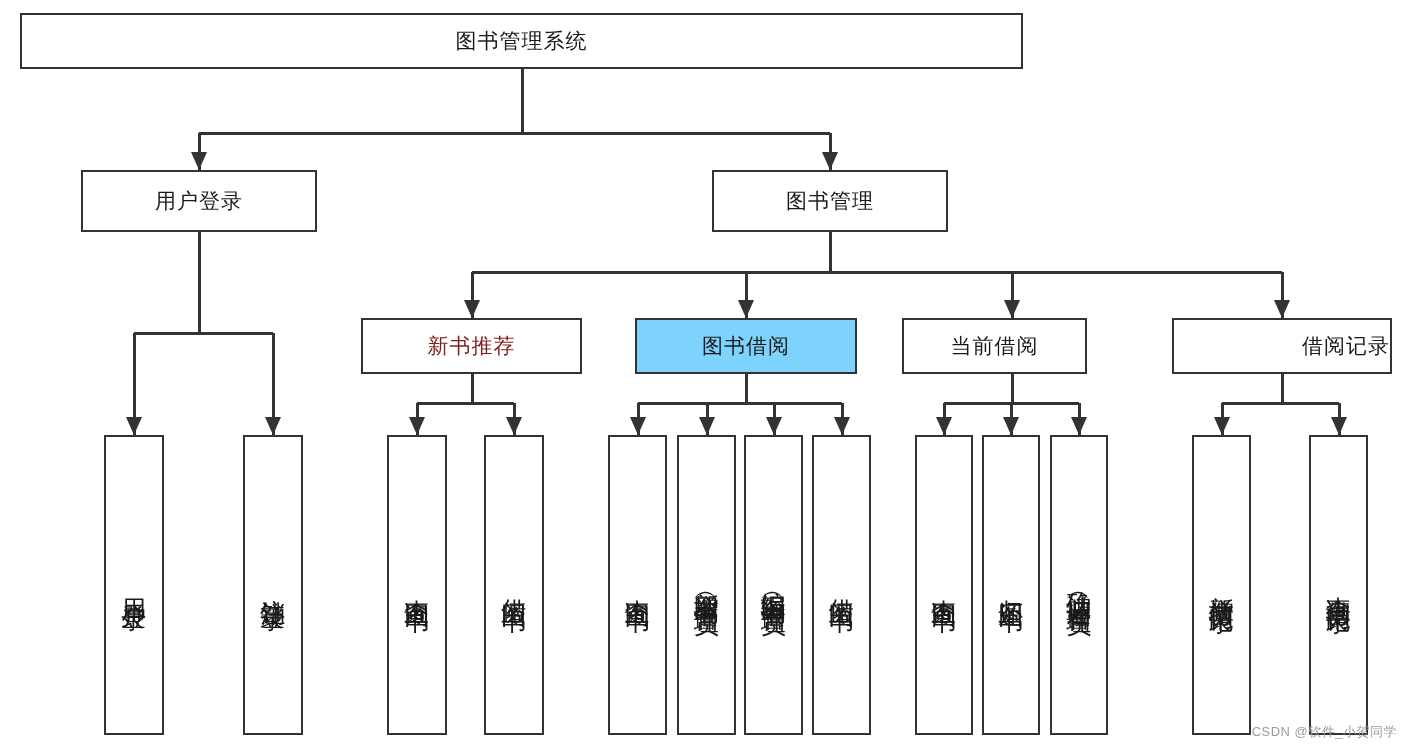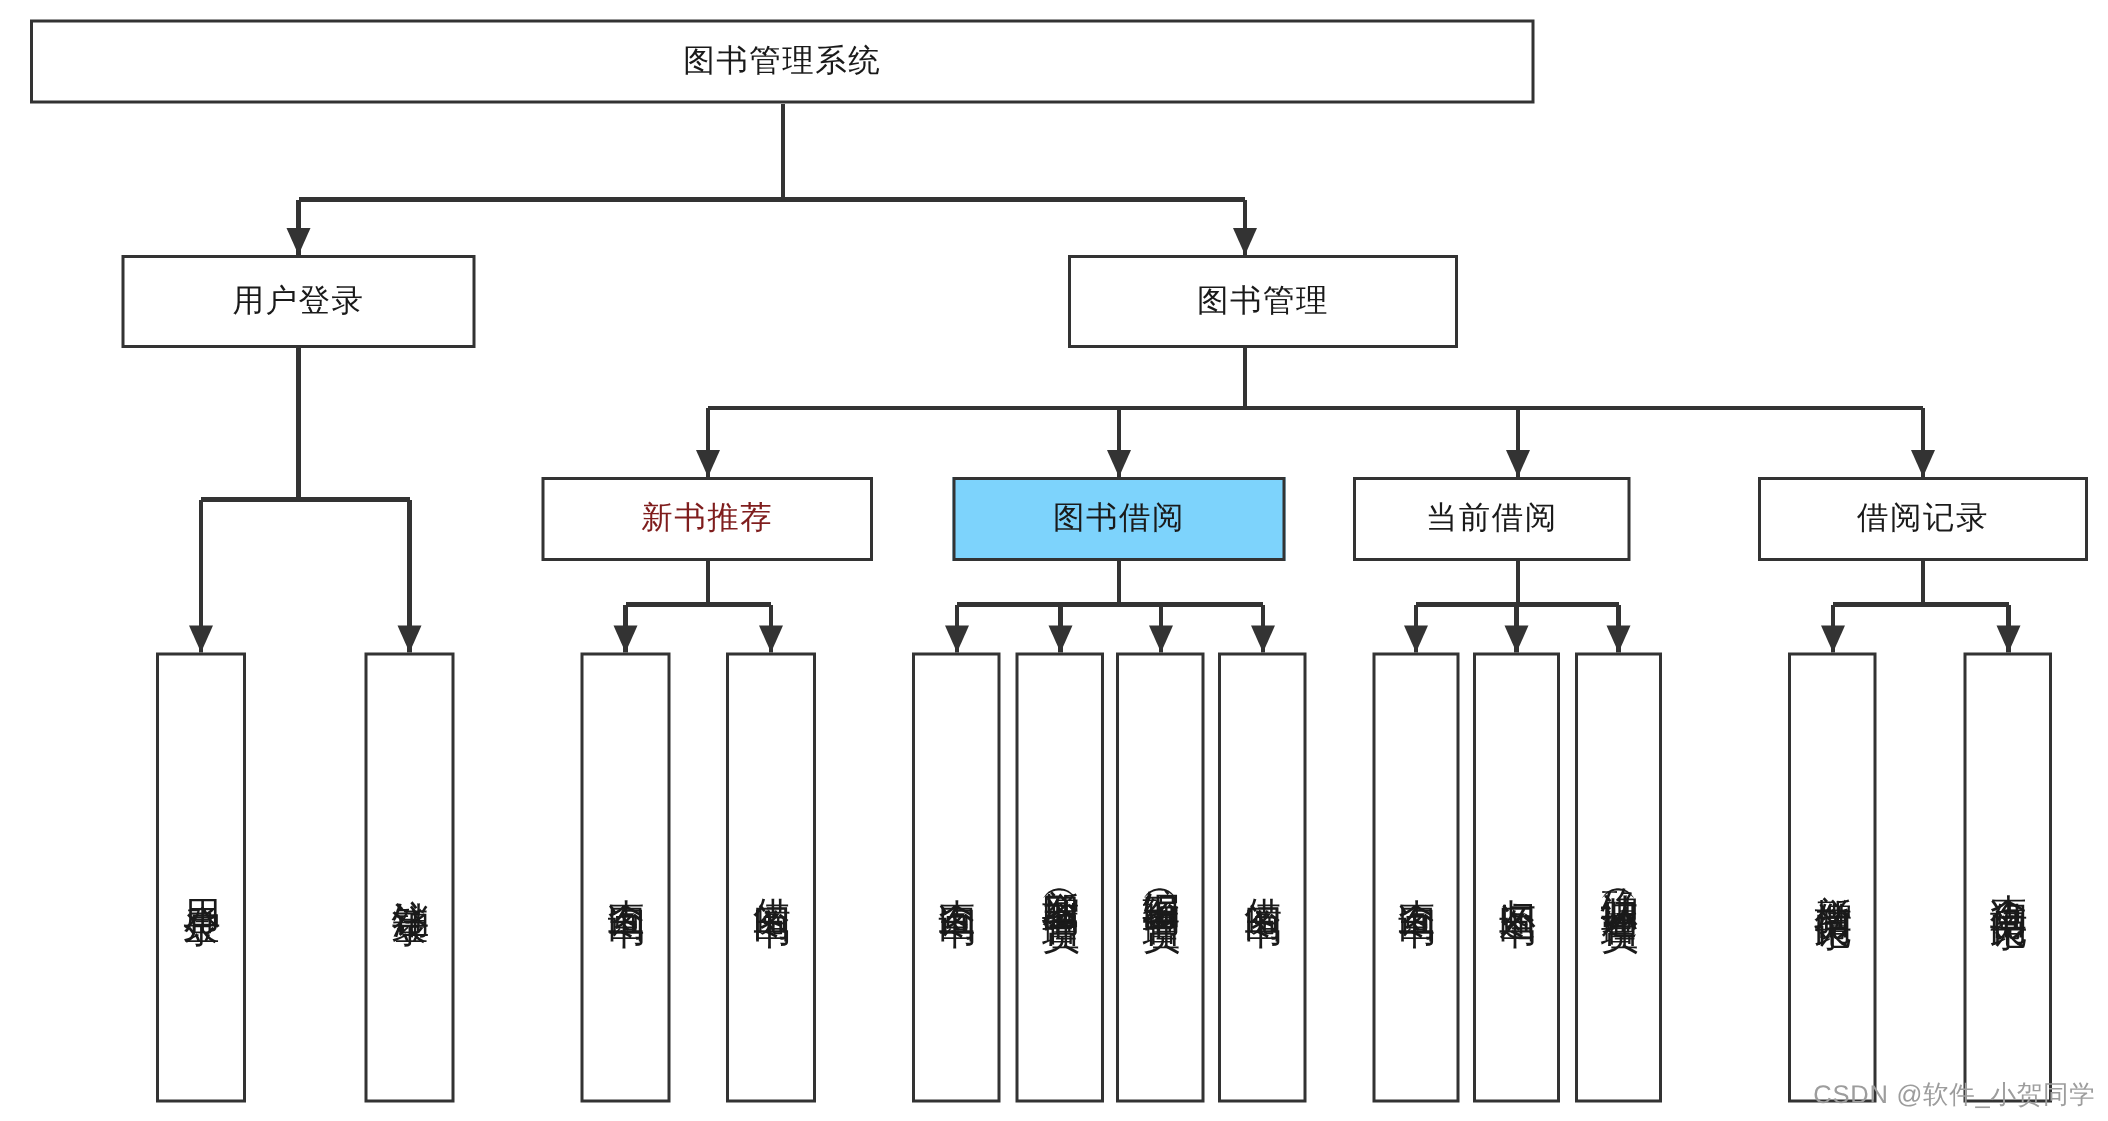--- a/index.html
+++ b/index.html
@@ -51,21 +51,21 @@
     left: 0;
     top: 0;
     width: 1405px;
     height: 747px;
     pointer-events: none;
   }
   #watermark {
     position: absolute;
     right: 8px;
     bottom: 6px;
-    font-size: 17px;
+    font-size: 13px;
     color: #9d9d9d;
     letter-spacing: 0.5px;
     white-space: nowrap;
   }
 </style>
 </head>
 <body>
 
 <div id="diagram-root">
   <svg id="connector-layer" viewBox="0 0 1405 747" width="1405" height="747" aria-hidden="true">
@@ -122,33 +122,33 @@
       <line x1="1339" y1="403" x2="1339" y2="435" stroke="#333333" stroke-width="3" shape-rendering="crispEdges"></line>
       <polygon points="1331,417 1347,417 1339,435" fill="#333333"></polygon>
     </svg>
   <div id="node-layer">
       <div class="node-box horizontal" style="left: 20px; top: 13px; width: 1003px; height: 56px; border-color: rgb(51, 51, 51); background: rgb(255, 255, 255); color: rgb(26, 26, 26);">
         <span class="node-label">图书管理系统</span>
       </div>
       <div class="node-box horizontal" style="left: 81px; top: 170px; width: 236px; height: 62px; border-color: rgb(51, 51, 51); background: rgb(255, 255, 255); color: rgb(26, 26, 26);">
         <span class="node-label">用户登录</span>
       </div>
-      <div class="node-box horizontal" style="left: 712px; top: 170px; width: 260px; height: 62px; border-color: rgb(51, 51, 51); background: rgb(255, 255, 255); color: rgb(26, 26, 26);">
+      <div class="node-box horizontal" style="left: 712px; top: 170px; width: 236px; height: 62px; border-color: rgb(51, 51, 51); background: rgb(255, 255, 255); color: rgb(26, 26, 26);">
         <span class="node-label">图书管理</span>
       </div>
       <div class="node-box horizontal" style="left: 361px; top: 318px; width: 221px; height: 56px; border-color: rgb(51, 51, 51); background: rgb(255, 255, 255); color: #7f1d1d;">
         <span class="node-label">新书推荐</span>
       </div>
       <div class="node-box horizontal" style="left: 635px; top: 318px; width: 222px; height: 56px; border-color: rgb(51, 51, 51); background: #7dd3fc; color: rgb(26, 26, 26);">
         <span class="node-label">图书借阅</span>
       </div>
       <div class="node-box horizontal" style="left: 902px; top: 318px; width: 185px; height: 56px; border-color: rgb(51, 51, 51); background: rgb(255, 255, 255); color: rgb(26, 26, 26);">
         <span class="node-label">当前借阅</span>
       </div>
-      <div class="node-box horizontal" style="left: 1172px; top: 318px; width: 220px; height: 56px; border-color: rgb(51, 51, 51); background: rgb(255, 255, 255); color: rgb(26, 26, 26);">
+      <div class="node-box horizontal" style="left: 1172px; top: 318px; width: 220px; height: 56px; border-color: rgb(51, 51, 51); background: rgb(255, 255, 255); color: rgb(26, 26, 26); justify-content: flex-end;">
         <span class="node-label">借阅记录</span>
       </div>
       <div class="node-box vertical" style="left: 104px; top: 435px; width: 60px; height: 300px; border-color: rgb(51, 51, 51); background: rgb(255, 255, 255); color: rgb(26, 26, 26);">
         <span class="node-label">用户登录</span>
       </div>
       <div class="node-box vertical" style="left: 243px; top: 435px; width: 60px; height: 300px; border-color: rgb(51, 51, 51); background: rgb(255, 255, 255); color: rgb(26, 26, 26);">
         <span class="node-label">注销登录</span>
       </div>
       <div class="node-box vertical" style="left: 387px; top: 435px; width: 60px; height: 300px; border-color: rgb(51, 51, 51); background: rgb(255, 255, 255); color: rgb(26, 26, 26);">
         <span class="node-label">查询图书</span>

